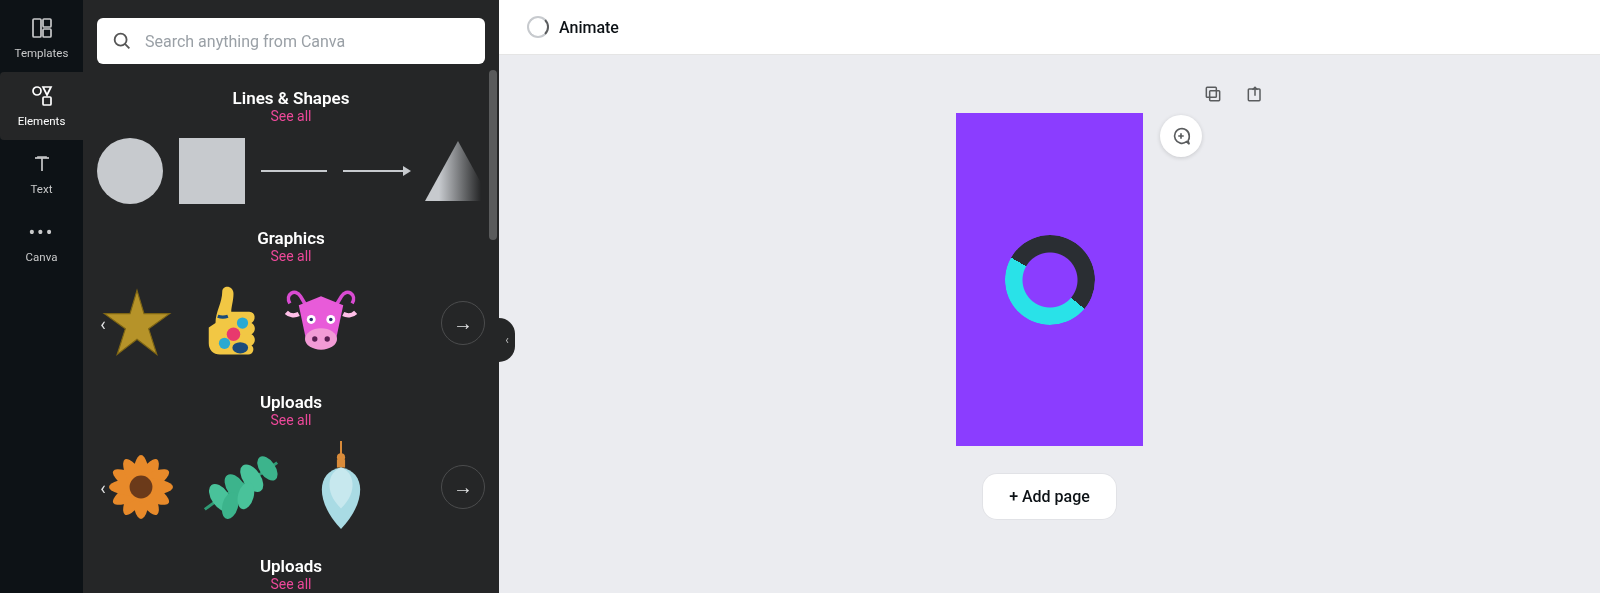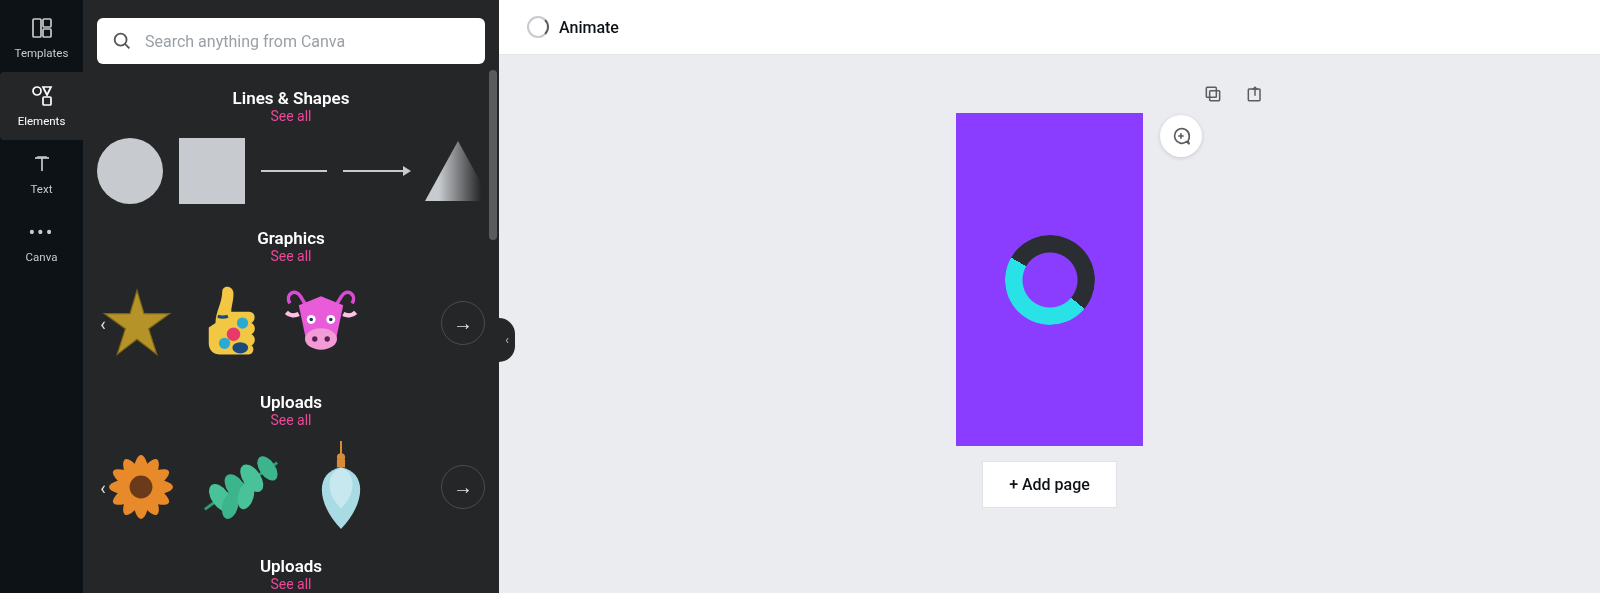--- a/index.html
+++ b/index.html
@@ -65,21 +65,21 @@
   .page-actions { position:absolute; top: 28px; left: 50%; transform: translateX(152px); display:flex; gap: 20px; color:#5a5c5e; }
   .page-actions .pa { width:22px; height:22px; cursor:pointer; display:flex; align-items:center; justify-content:center; }
 
   .page { position: relative; }
   .page-canvas { width: 187px; height: 333px; background: #8b3dff; display:flex; align-items:center; justify-content:center; position:relative; }
   .page-canvas .loader { width: 90px; height: 90px; border-radius:50%; background: conic-gradient(#2a2e33 0deg 130deg, #29e2e8 130deg 300deg, #2a2e33 300deg 360deg); -webkit-mask: radial-gradient(circle, transparent 27px, #000 28px); mask: radial-gradient(circle, transparent 27px, #000 28px); }
 
   .float-comment { position:absolute; top: 60px; left: 50%; transform: translateX(110px); width:42px; height:42px; border-radius:50%; background:#fff; box-shadow:0 1px 4px rgba(0,0,0,.15); display:flex; align-items:center; justify-content:center; cursor:pointer; }
   .float-comment svg { width:22px; height:22px; }
 
-  .add-page { margin-top: 16px; background:#fff; border-radius:0; padding:13px 26px; color:#0d1216; font-size:16px; font-weight:500; cursor:pointer; box-shadow:0 0 0 1px rgba(0,0,0,.04); }
+  .add-page { margin-top: 28px; background:#fff; border-radius:14px; padding:13px 26px; color:#0d1216; font-size:16px; font-weight:500; cursor:pointer; box-shadow:0 0 0 1px rgba(0,0,0,.04); }
 
 </style>
 </head>
 <body>
 
 <div class="app">
 
   <div class="rail">
     <div class="rail-item">
       <svg viewBox="0 0 24 24" fill="none" stroke="currentColor" stroke-width="1.7">

